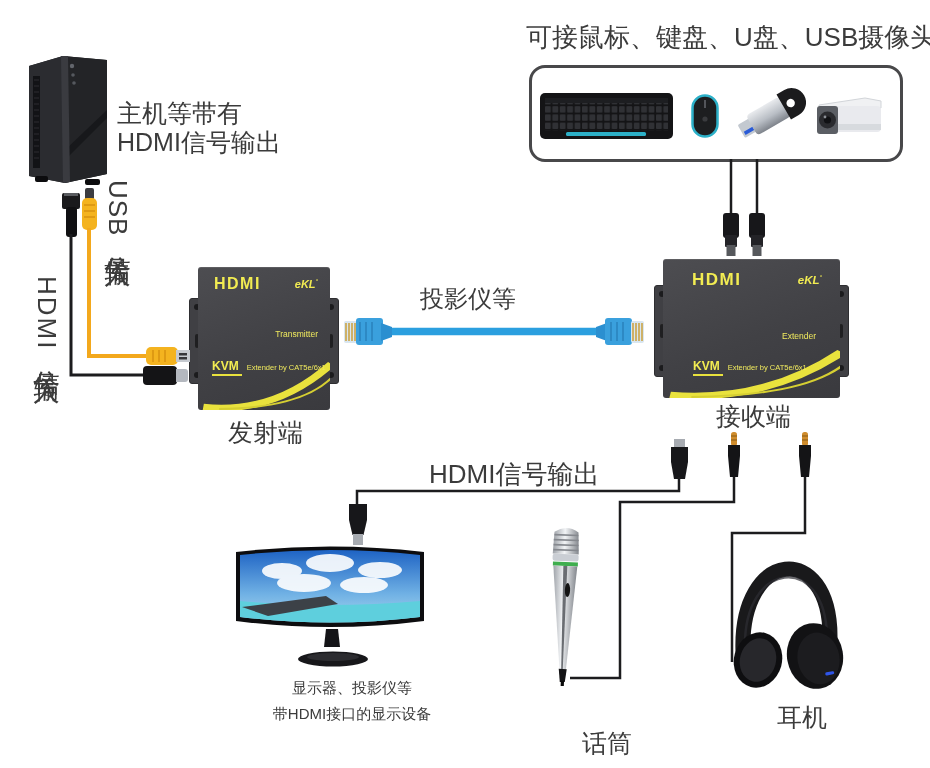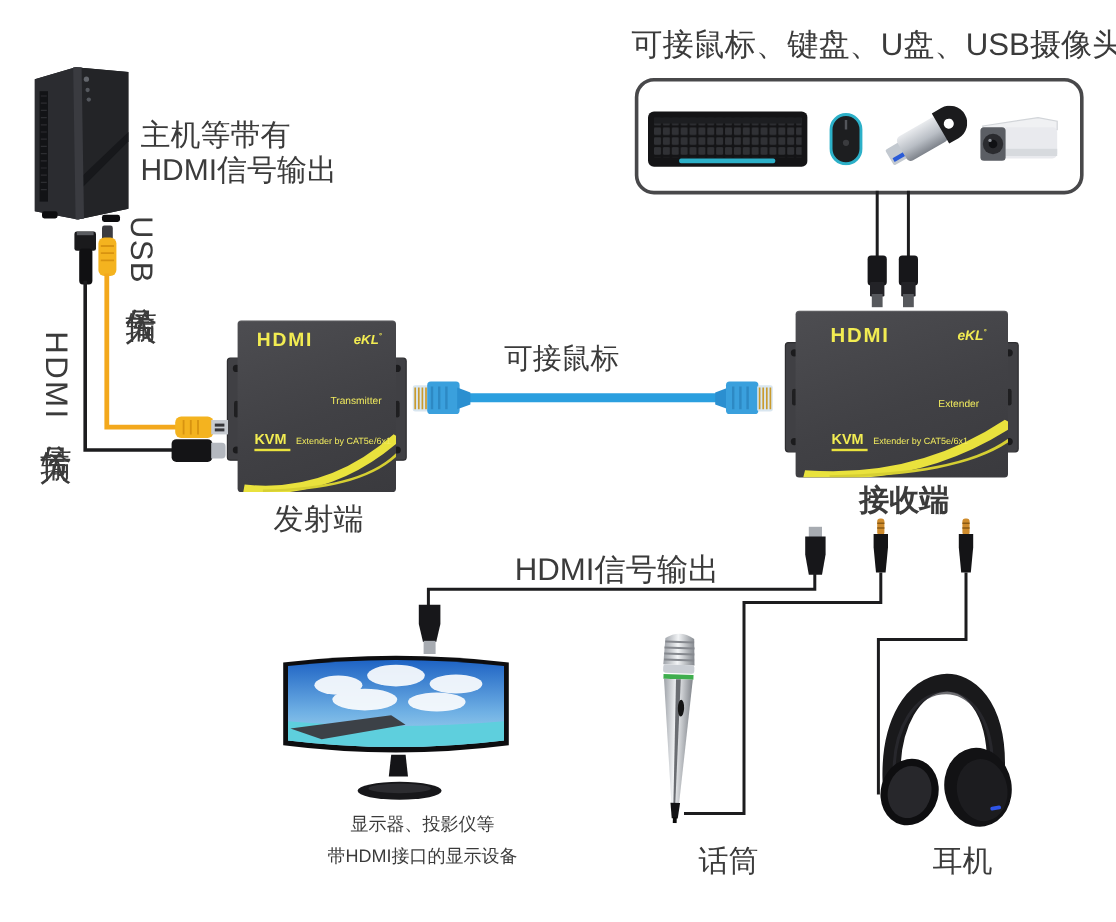--- a/index.html
+++ b/index.html
@@ -255,23 +255,23 @@
       </svg>
       <div class="d-hdmi">HDMI</div>
       <div class="d-ekl">eKL</div>
       <div class="d-kvmrow">
         <span class="d-kvm">KVM</span>
         <span class="d-ext">Extender by CAT5e/6x1</span>
       </div>
       <div class="d-role">Extender</div>
     </div>
   </div>
-  <div class="caption" style="left:716px;top:400px;font-weight:bold;">接收端</div>
-
-  <div class="label cat6-label">可接鼠标</div>
+  <div class="caption" style="left:716px;top:400px;">接收端</div>
+
+  <div class="label cat6-label">投影仪等</div>
   <div class="label hdmiout-label">HDMI信号输出</div>
 
   <svg class="art" style="left:234px;top:543px;" width="192" height="128" viewBox="0 0 192 128">
     <defs>
       <linearGradient id="g-sky" x1="0" y1="0" x2="0" y2="1">
         <stop offset="0" stop-color="#1e63c4"></stop>
           <stop offset="0.6" stop-color="#6fb0e4"></stop>
           <stop offset="1" stop-color="#a8d8ef"></stop>
       </linearGradient>
     </defs>
@@ -308,21 +308,21 @@
       <path d="M10 11 h24 M9.5 16 h25 M9.5 21 h25 M9.5 26 h25" stroke="#85888e" stroke-width="1.6"></path>
       <rect x="9" y="30" width="26" height="7" rx="2" fill="#caced4"></rect>
       <rect x="9.5" y="38" width="25" height="4" fill="#3fae4e"></rect>
       <path d="M10 42 L34 42 L26 148 L20 148 Z" fill="url(#g-mic)"></path>
       <path d="M20 42 L24 42 L23 148 L21.5 148 Z" fill="#6a6d72"></path>
       <ellipse cx="25" cy="66" rx="2.6" ry="7" fill="#141414"></ellipse>
       <path d="M19 145 L27 145 L25.5 158 L20.5 158 Z" fill="#131315"></path>
       <rect x="21.5" y="157" width="3.2" height="5" fill="#0a0a0a"></rect>
     </g>
   </svg>
-  <div class="caption" style="left:582px;top:701px;">话筒</div>
+  <div class="caption" style="left:582px;top:727px;">话筒</div>
 
   <svg class="art" style="left:727px;top:538px;" width="118" height="160" viewBox="0 0 118 160">
     <path d="M16 114 C 12 10 104 2 103 100" stroke="#19191b" stroke-width="15" fill="none" stroke-linecap="round"></path>
     <path d="M18 110 C 16 22 98 14 100 98" stroke="#2e2e33" stroke-width="2.5" fill="none" opacity="0.7"></path>
     <g transform="rotate(15 31 122)">
       <ellipse cx="31" cy="122" rx="24" ry="28" fill="#0e0e10"></ellipse>
       <ellipse cx="31" cy="122" rx="18" ry="22" fill="#27272b"></ellipse>
     </g>
     <g transform="rotate(-10 88 118)">
       <ellipse cx="88" cy="118" rx="28" ry="33" fill="#121214"></ellipse>

